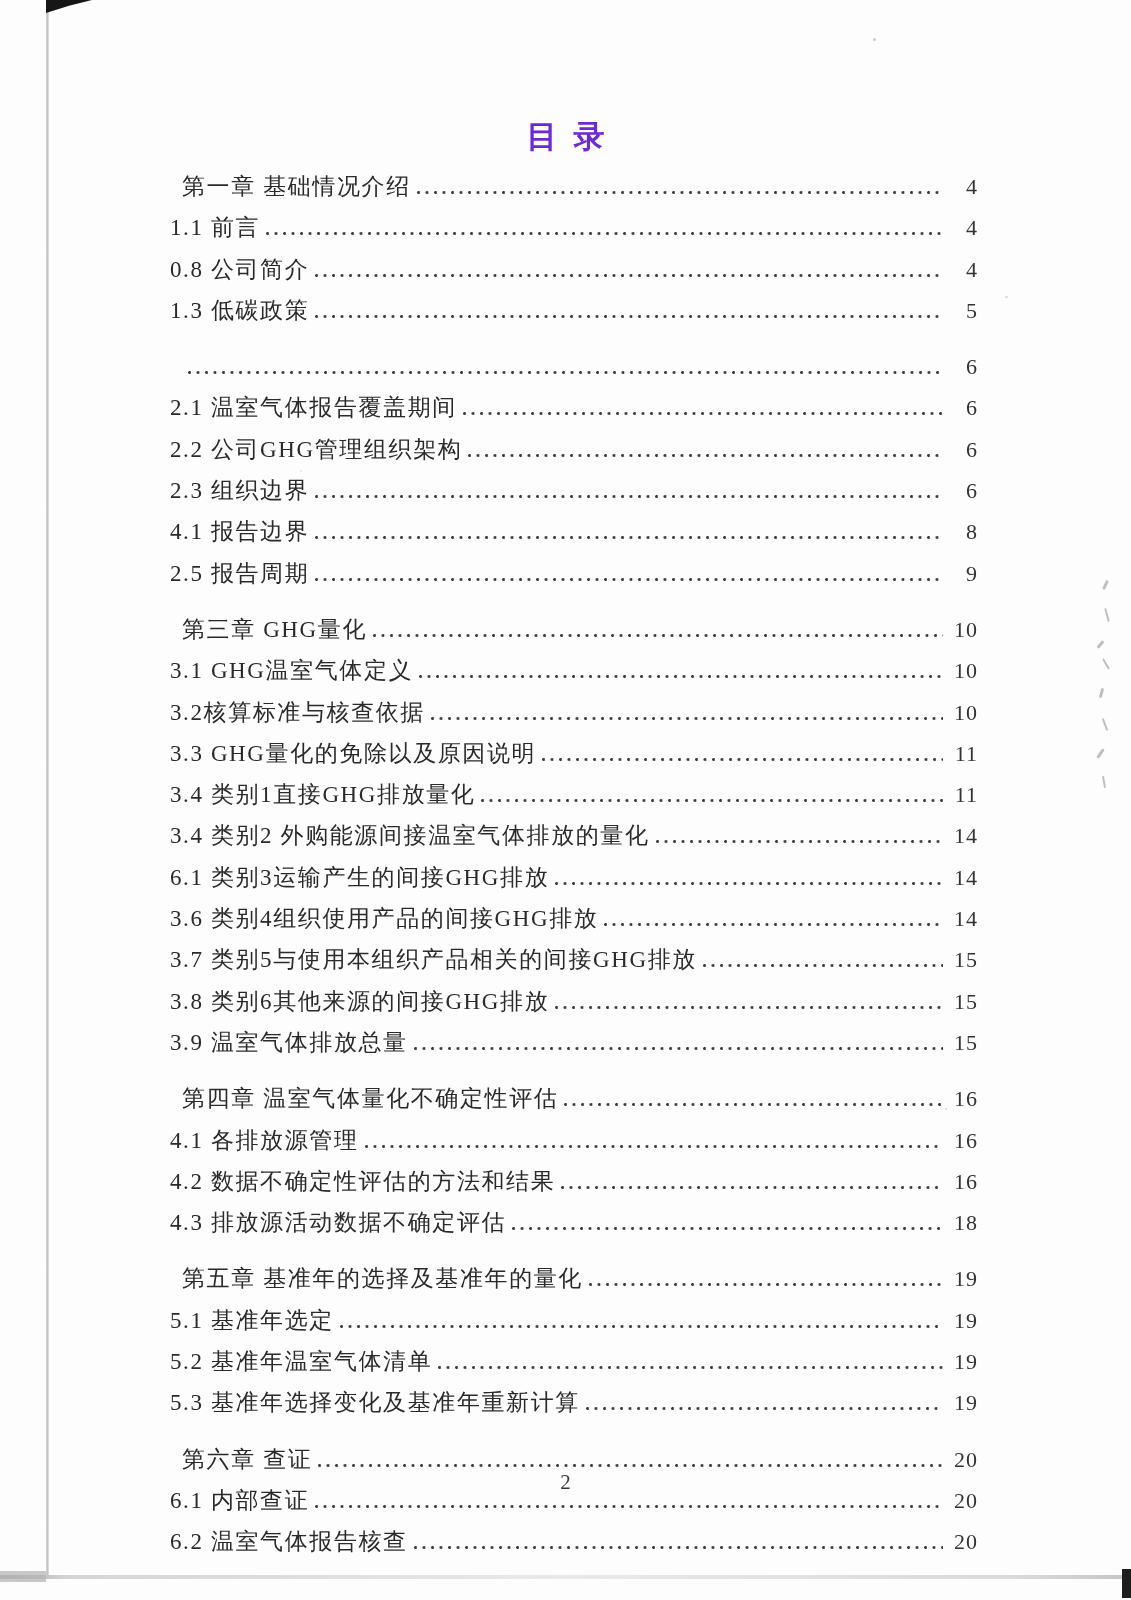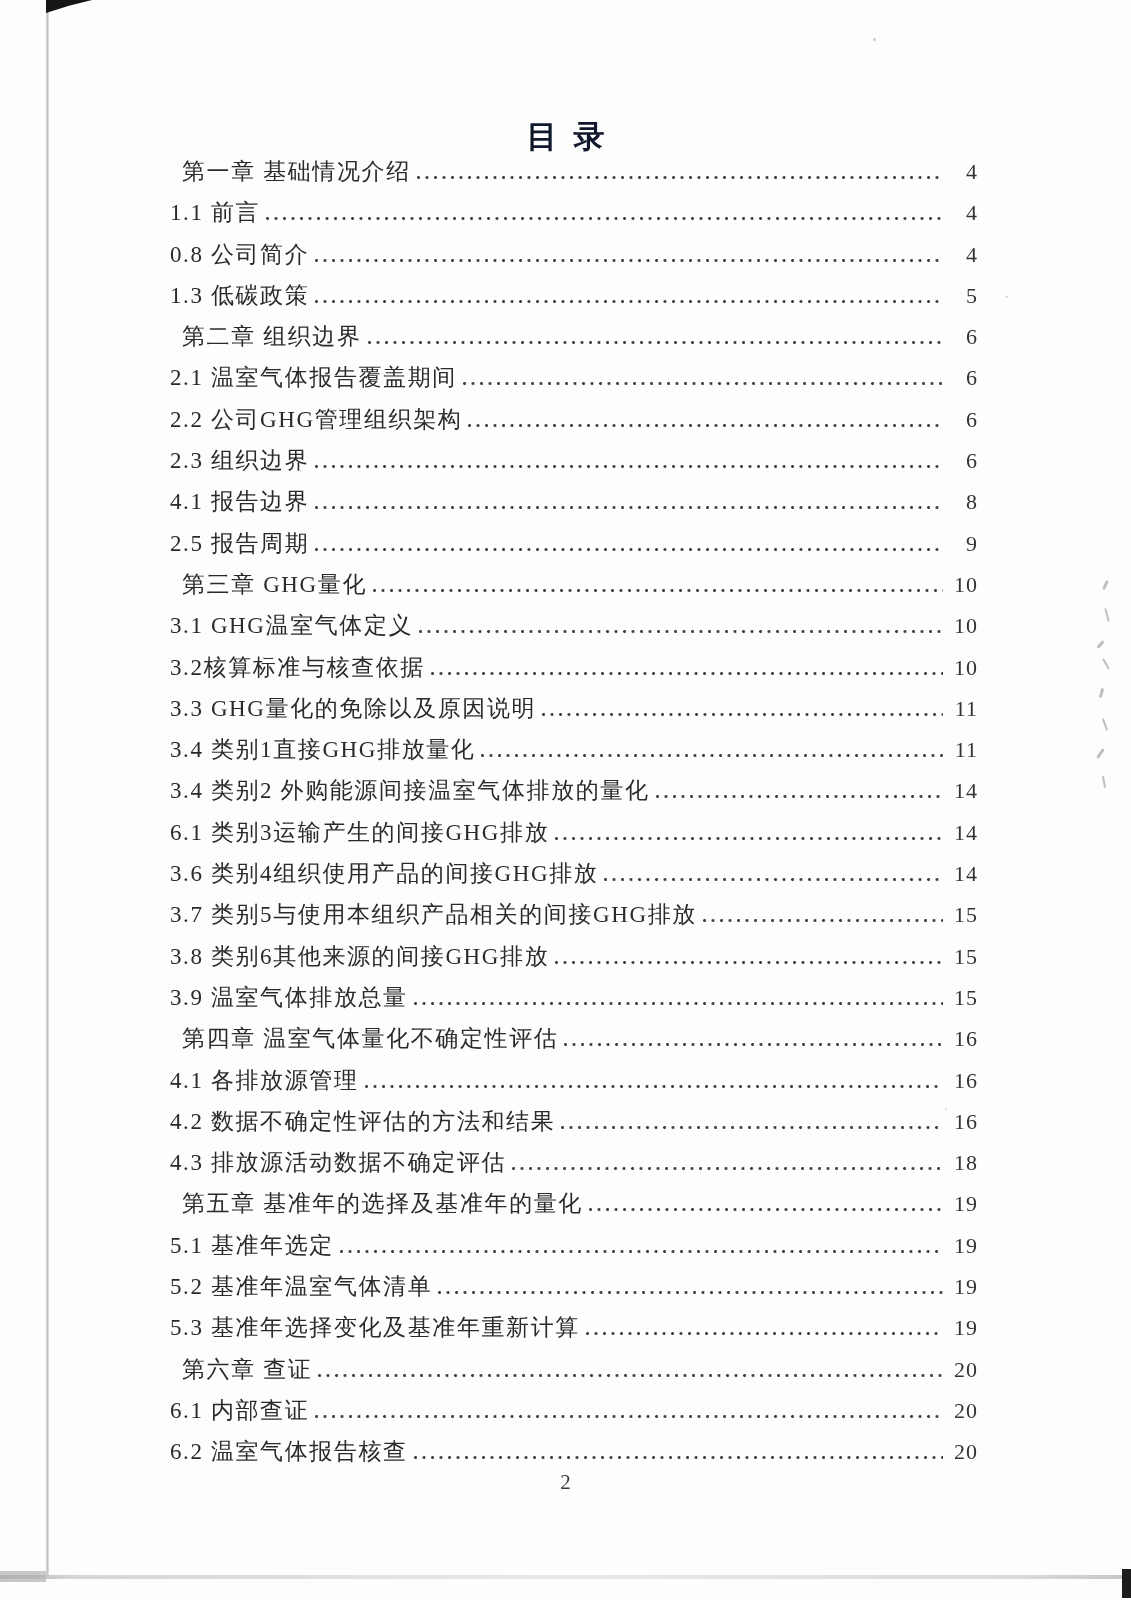--- a/index.html
+++ b/index.html
@@ -48,30 +48,30 @@
   .hw:nth-child(8){left:13px;top:196px;width:2px;height:12px;transform:rotate(-10deg);}
   .speck{position:absolute;background:#9a9a9a;border-radius:50%;}
   .speck.s1{left:873px;top:38px;width:3px;height:3px;opacity:.5;}
   .speck.s2{left:1005px;top:296px;width:3px;height:2px;opacity:.4;}
   .speck.s3{left:945px;top:1108px;width:2px;height:2px;opacity:.4;}
   .speck.s4{left:300px;top:470px;width:2px;height:2px;opacity:.3;}
   
   .page-title{
     position:absolute;top:116px;left:0;width:100%;
     text-align:center;font-size:31px;font-weight:700;
-    letter-spacing:16px;text-indent:16px;color:#0f172a;
+    letter-spacing:16px;text-indent:16px;color:#6d28d9;
   }
   .toc{
     position:absolute;left:170px;top:151px;width:808px;
   }
   .toc-row{
     display:flex;align-items:baseline;height:41.3px;
     font-size:23px;
   }
-  .toc-row.chapter{padding-left:12px;}
+  .toc-row.chapter{padding-left:12px;margin-top:15px;}
   .toc-label{
     white-space:nowrap;line-height:41.3px;letter-spacing:1.6px;color:#2a2a2a;
   }
   .leader{
     flex:1;height:3px;margin:0 5px 0 6px;
     background-image:radial-gradient(circle at 1.5px 1.5px,#3c3c3c 1.25px,transparent 1.6px);
     background-size:8.5px 3px;background-repeat:repeat-x;
     background-position:left bottom;
   }
   .toc-page{
@@ -123,21 +123,20 @@
       <span class="toc-label">0.8 公司简介</span>
       <span class="leader"></span>
       <span class="toc-page">4</span>
     </div>
     <div class="toc-row">
       <span class="toc-label">1.3 低碳政策</span>
       <span class="leader"></span>
       <span class="toc-page">5</span>
     </div>
     <div class="toc-row chapter">
-      <span class="toc-label">第二章 组织边界</span>
       <span class="leader"></span>
       <span class="toc-page">6</span>
     </div>
     <div class="toc-row">
       <span class="toc-label">2.1 温室气体报告覆盖期间</span>
       <span class="leader"></span>
       <span class="toc-page">6</span>
     </div>
     <div class="toc-row">
       <span class="toc-label">2.2 公司GHG管理组织架构</span>

